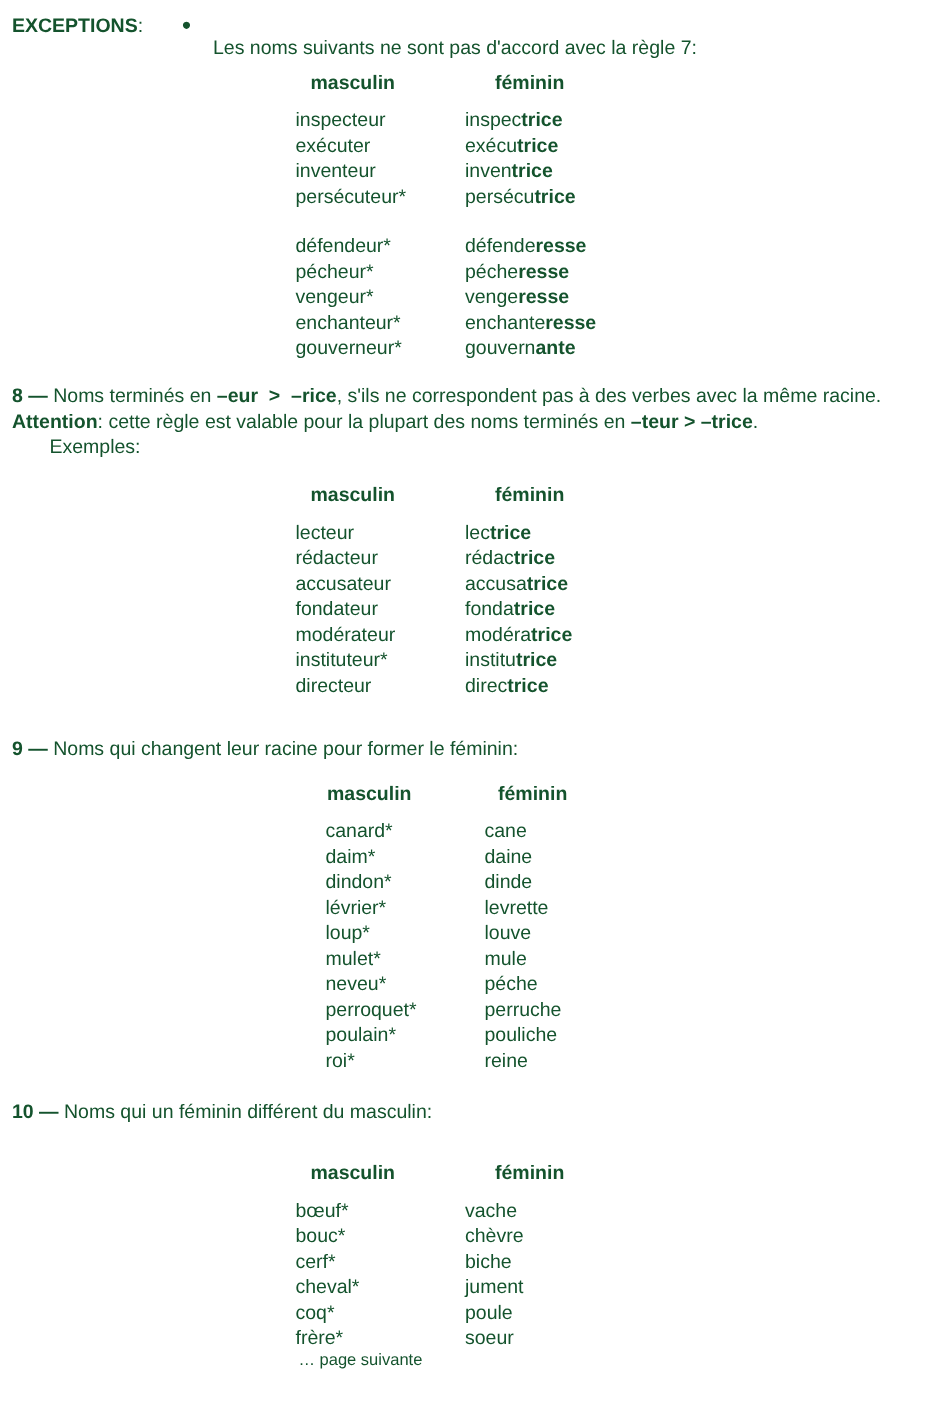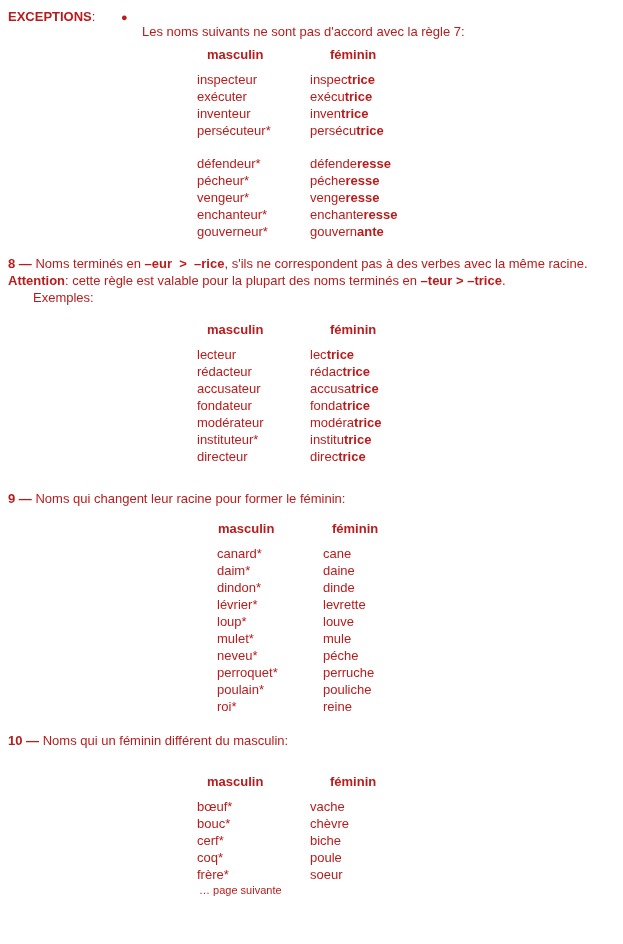--- a/index.html
+++ b/index.html
@@ -4,21 +4,21 @@
 <style>
   * { box-sizing: border-box; }
   html, body { margin: 0; padding: 0; background: #ffffff; }
   .page {
     width: 623px;
     height: 944px;
     padding: 8px 8px 0 8px;
     font-family: "Liberation Sans", sans-serif;
     font-size: 13px;
     line-height: 17px;
-    color: #b91c1c;
+    color: #14532d;
     background: #ffffff;
     overflow: hidden;
   }
   .b { font-weight: bold; }
 
   
   .exc-row { display: flex; align-items: flex-start; }
   .exc-label-box { width: 113px; flex: none; }
   .exc-bullet { width: 21px; flex: none; font-size: 11px; padding-top: 1px; }
   .exc-text { flex: 1; margin-top: 15px; }
@@ -220,20 +220,24 @@
         </div>
         <div class="row">
           <span class="c c0">bouc*</span>
           <span class="c c1"><span>chèvre</span></span>
         </div>
         <div class="row">
           <span class="c c0">cerf*</span>
           <span class="c c1"><span>biche</span></span>
         </div>
         <div class="row">
+          <span class="c c0">cheval*</span>
+          <span class="c c1"><span>jument</span></span>
+        </div>
+        <div class="row">
           <span class="c c0">coq*</span>
           <span class="c c1"><span>poule</span></span>
         </div>
         <div class="row">
           <span class="c c0">frère*</span>
           <span class="c c1"><span>soeur</span></span>
         </div>
       </div>
     </div>
 

